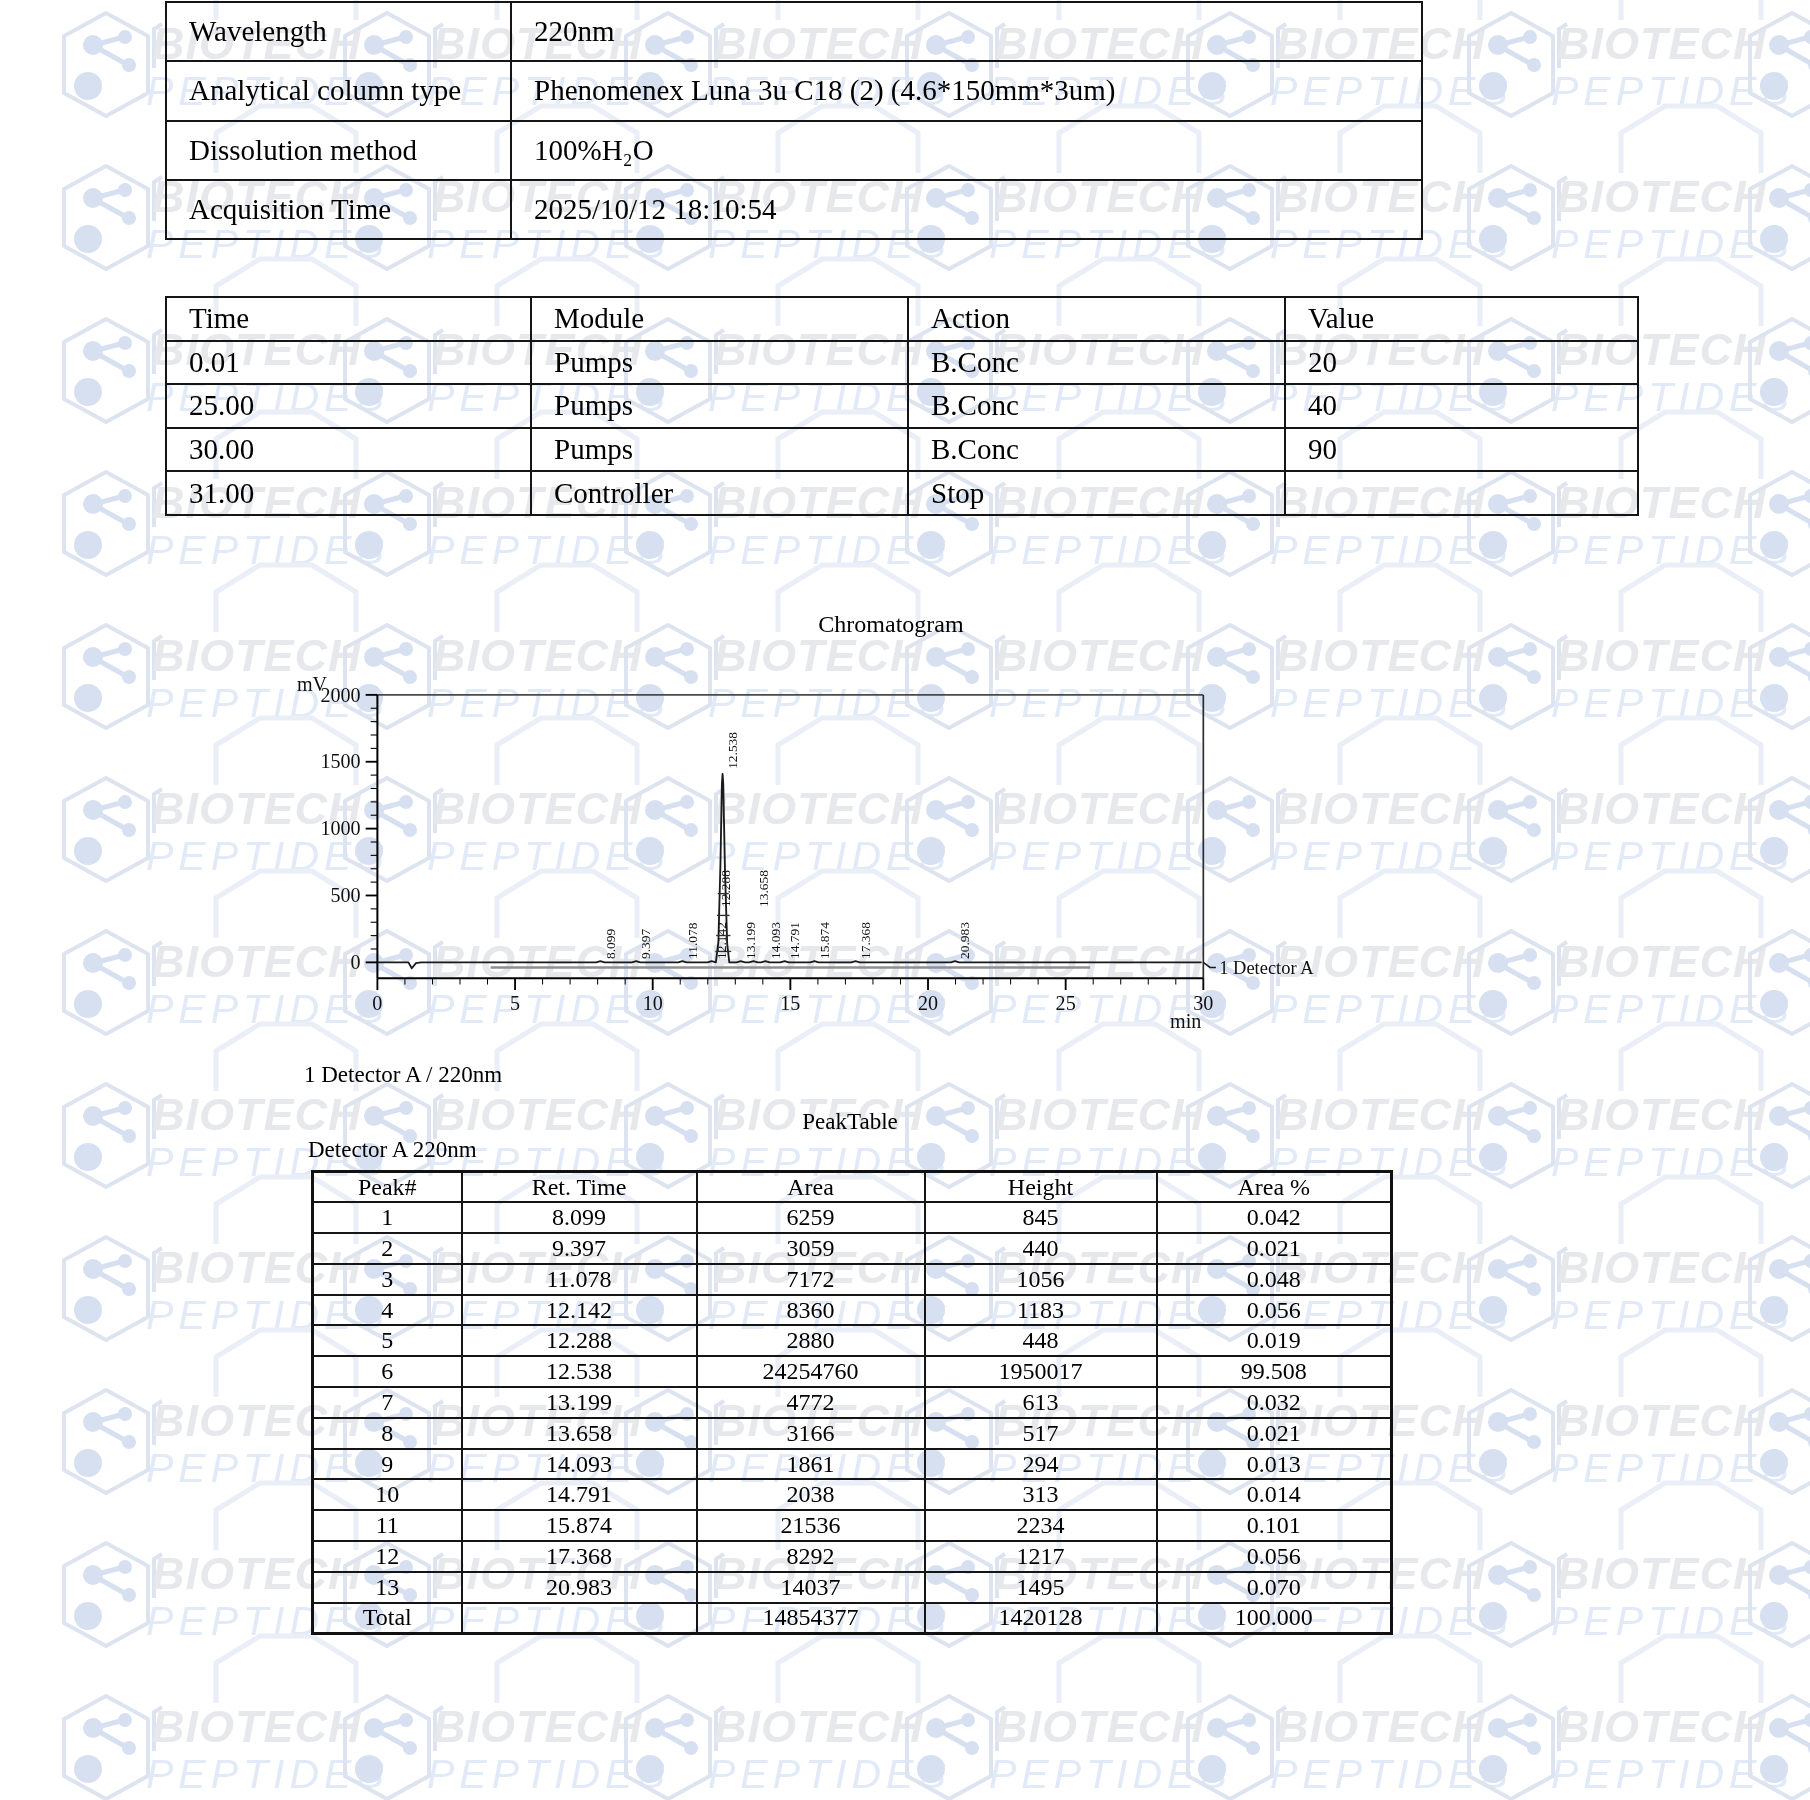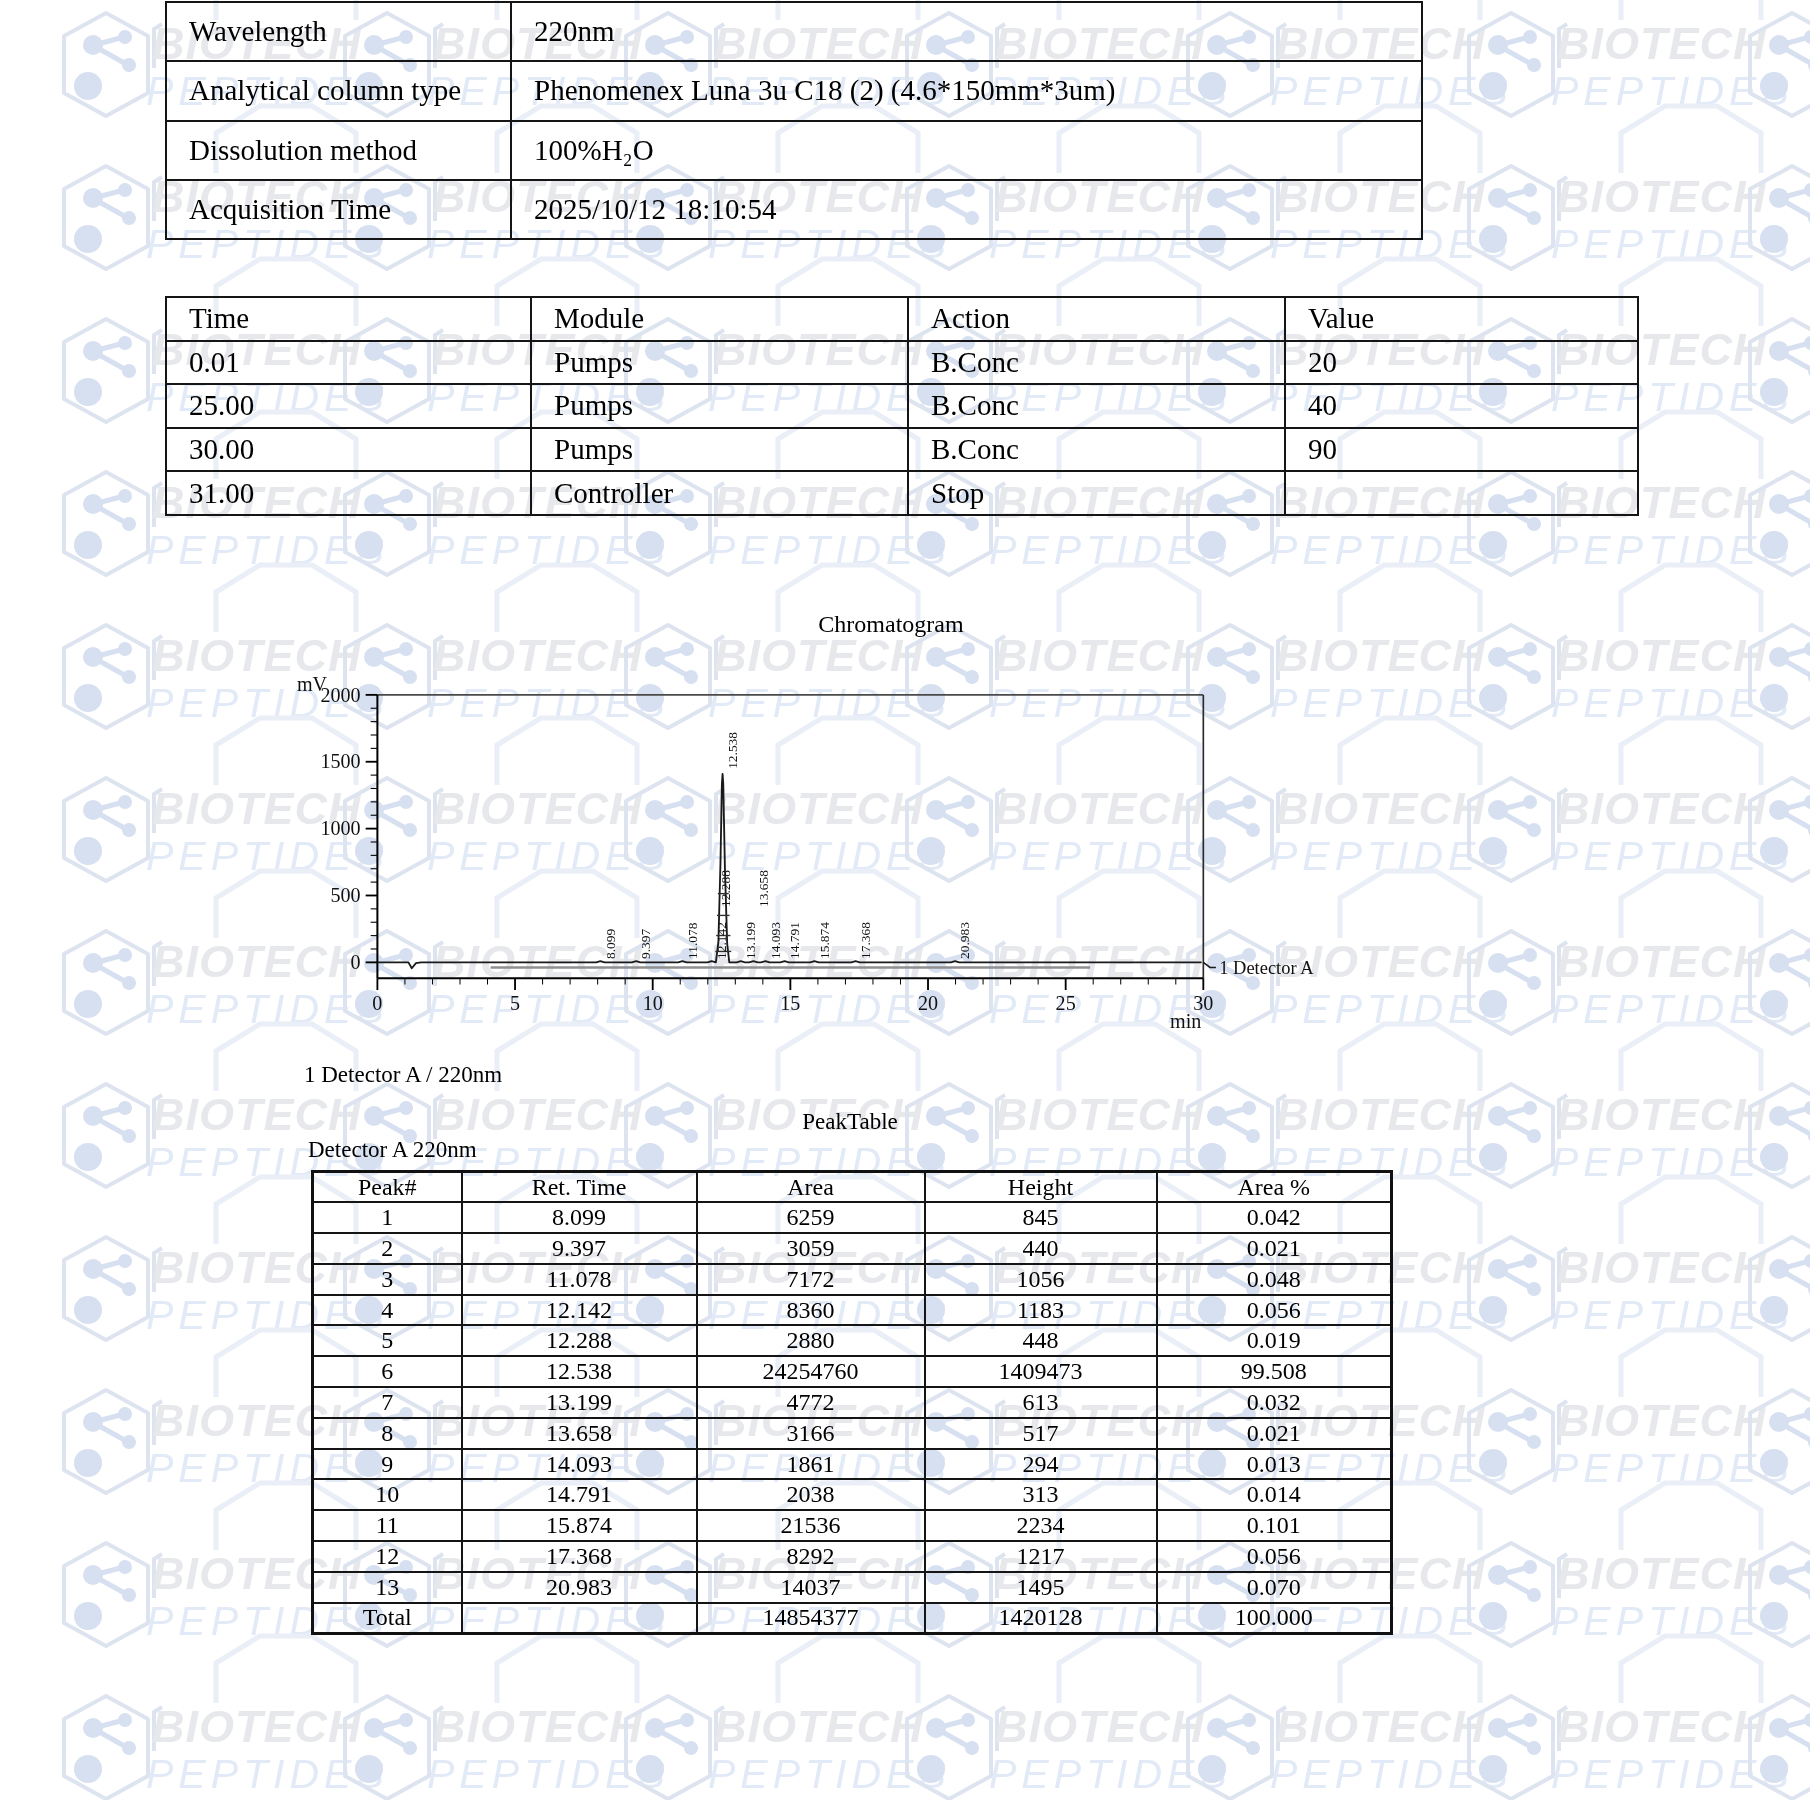--- a/index.html
+++ b/index.html
@@ -1626,21 +1626,21 @@
         <td>5</td>
         <td>12.288</td>
         <td>2880</td>
         <td>448</td>
         <td>0.019</td>
       </tr>
       <tr>
         <td>6</td>
         <td>12.538</td>
         <td>24254760</td>
-        <td>1409473</td>
+        <td>1950017</td>
         <td>99.508</td>
       </tr>
       <tr>
         <td>7</td>
         <td>13.199</td>
         <td>4772</td>
         <td>613</td>
         <td>0.032</td>
       </tr>
       <tr>

